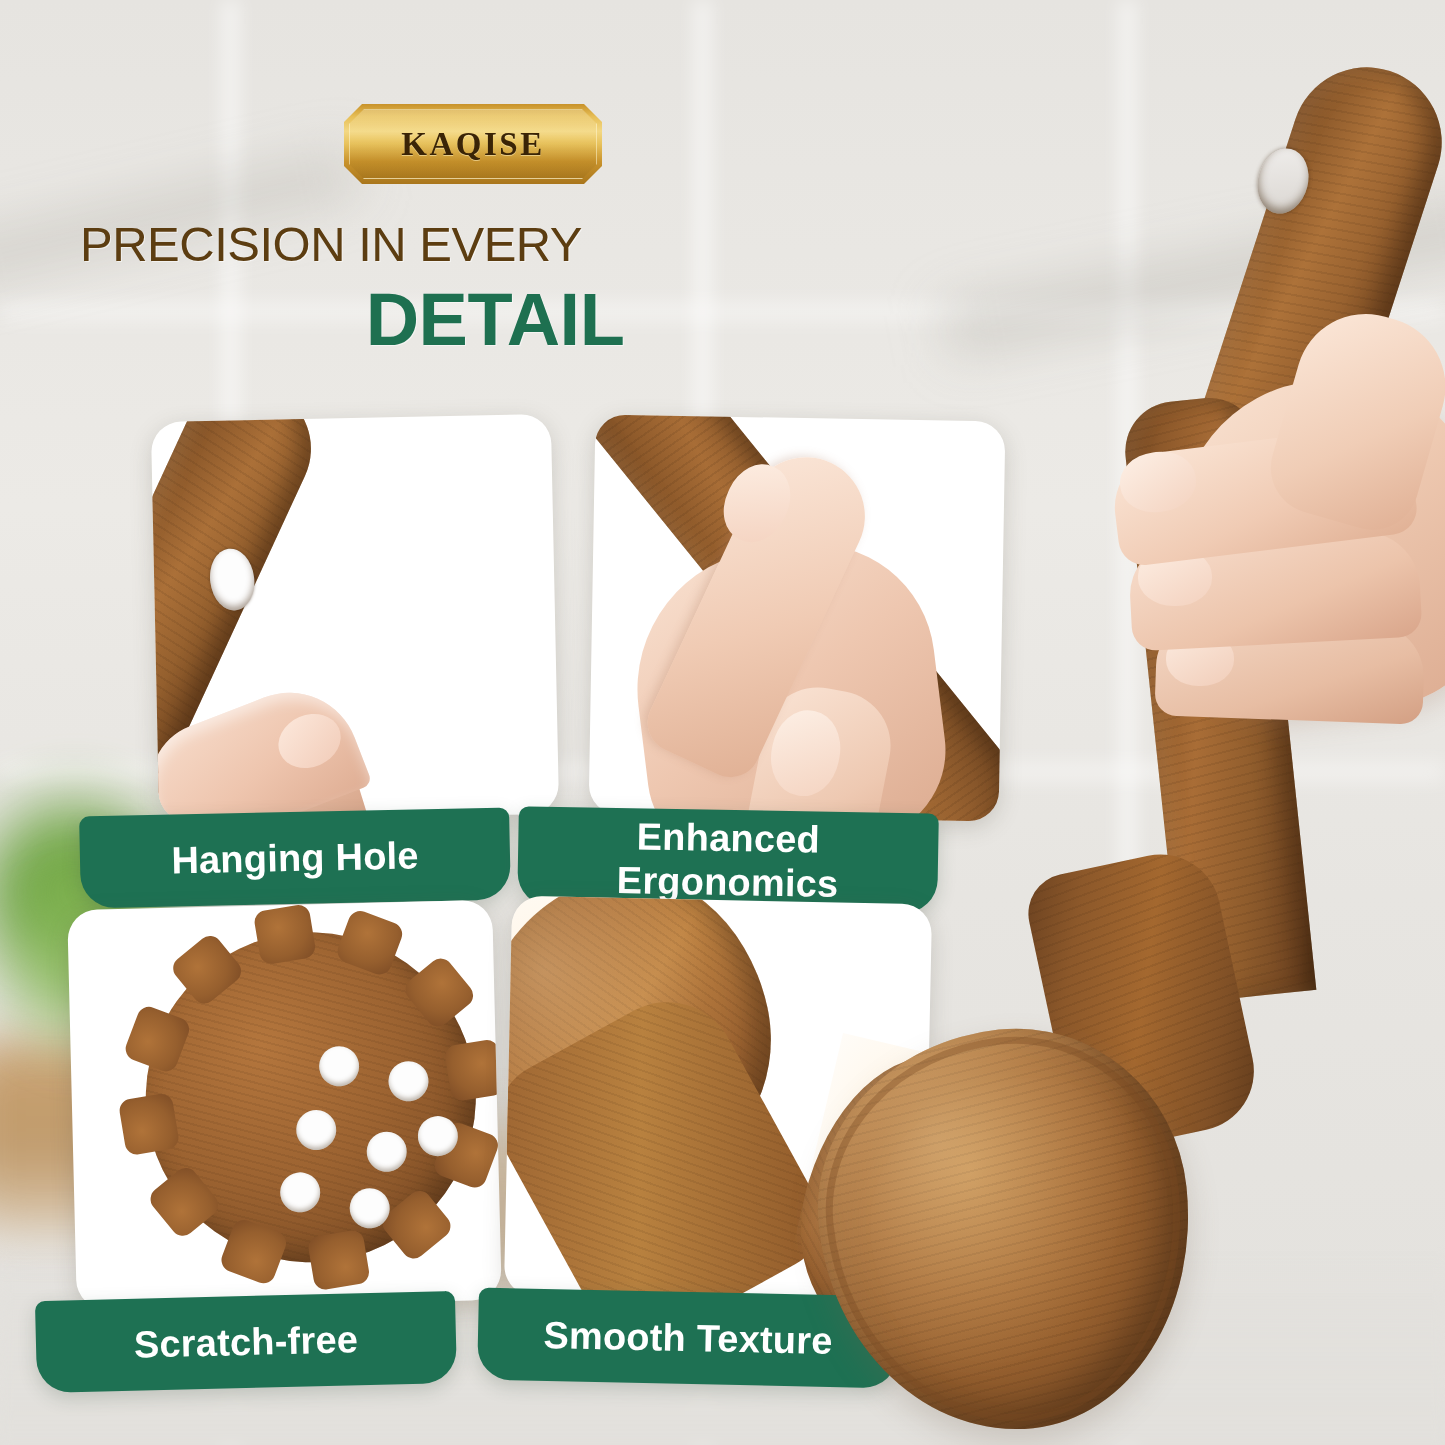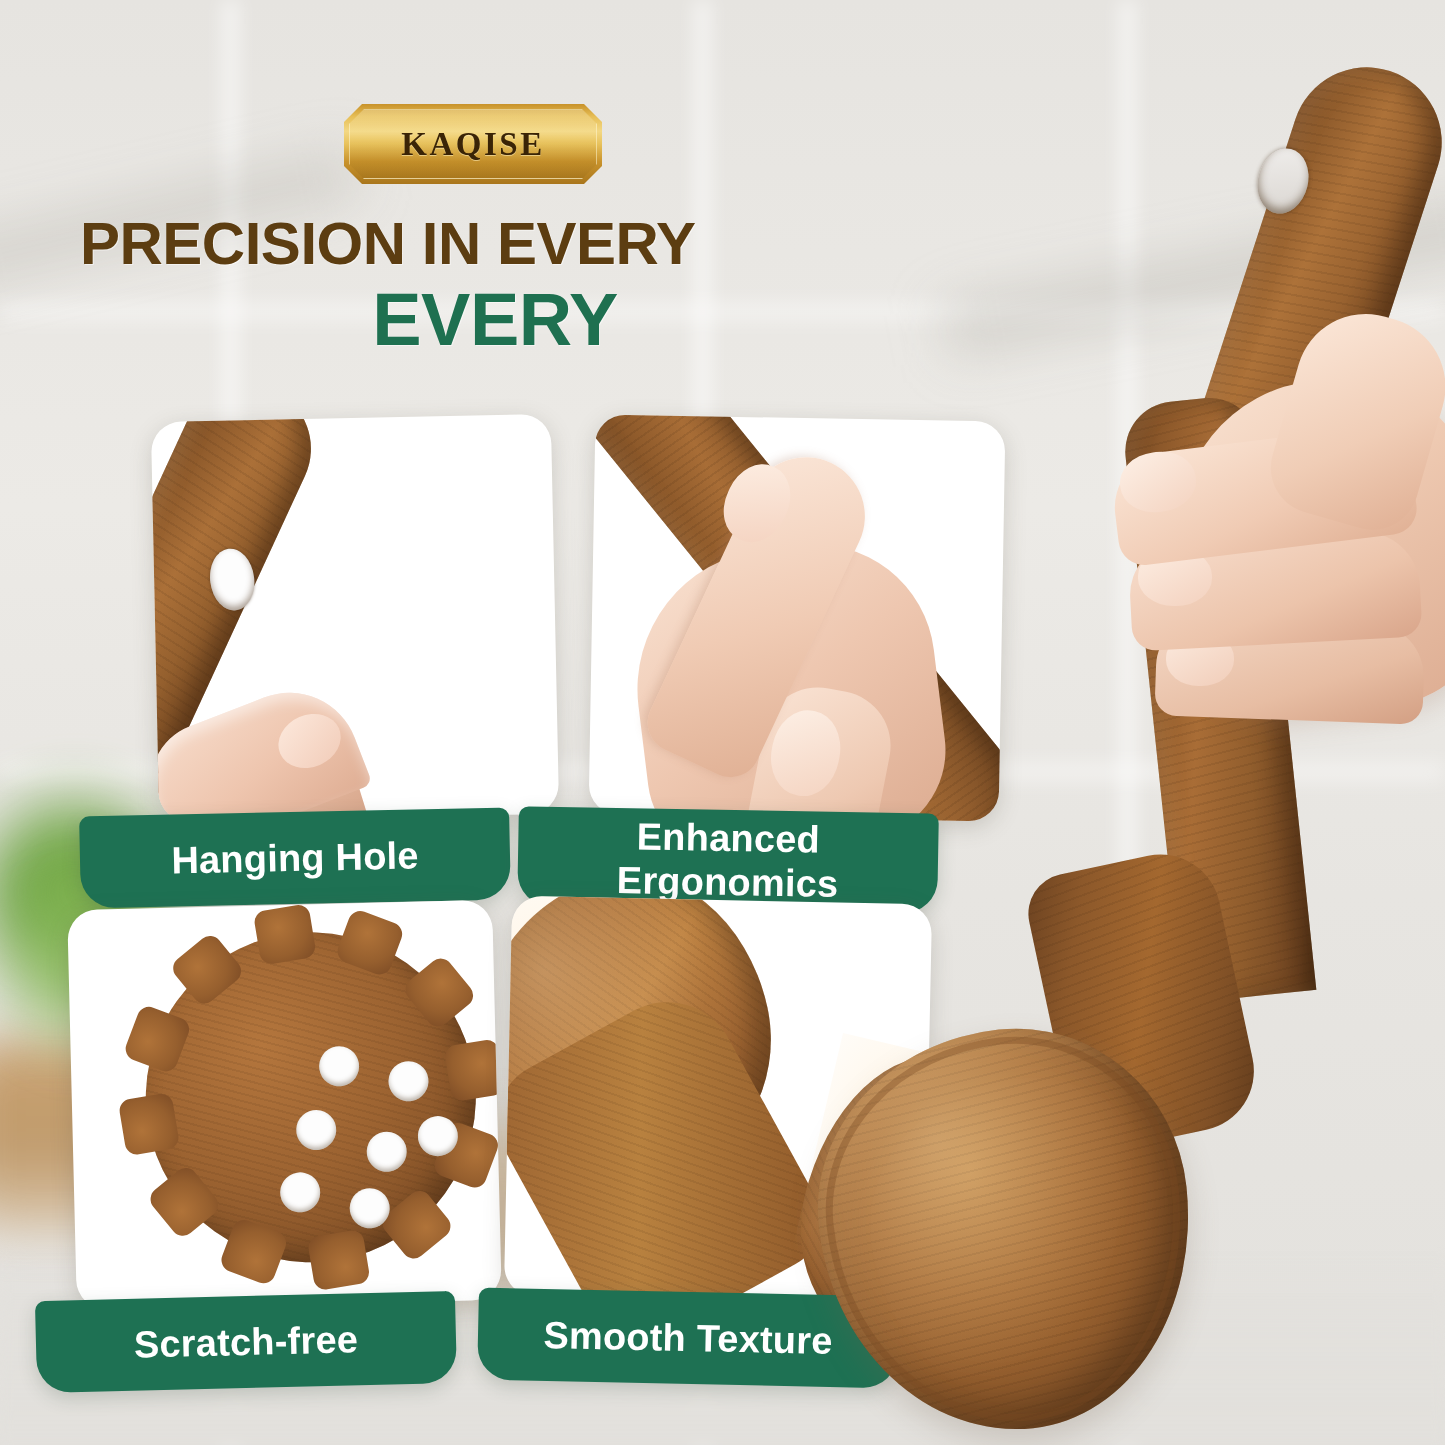--- a/index.html
+++ b/index.html
@@ -44,21 +44,21 @@
   .badge-inner{position:absolute;inset:5px;
     clip-path:polygon(15px 0,calc(100% - 15px) 0,100% 15px,100% calc(100% - 15px),calc(100% - 15px) 100%,15px 100%,0 calc(100% - 15px),0 15px);
     border:1px solid rgba(255,245,205,.55);box-sizing:border-box;
     background:linear-gradient(180deg,rgba(255,250,220,.30) 0%,rgba(255,255,255,0) 45%,rgba(120,85,15,.14) 100%);}
   .badge-text{position:absolute;inset:0;display:flex;align-items:center;justify-content:center;
     font-family:"Liberation Serif", serif;font-weight:700;font-size:33px;letter-spacing:2.5px;
     color:#3a2406;text-shadow:0 1px 0 rgba(255,238,190,.55);}
 
   
   .head1{position:absolute;left:80px;top:207px;width:830px;
-    font-weight:700;font-size:60px;line-height:74px;letter-spacing:-.5px;
+    font-weight:400;font-size:49px;line-height:74px;letter-spacing:-.5px;
     color:#5c3d11;text-align:left;
     text-shadow:1px 1px 0 rgba(255,255,255,.55);}
   .head2{position:absolute;left:80px;top:283px;width:830px;
     font-weight:700;font-size:74px;line-height:74px;letter-spacing:-.5px;
     color:#1e7050;text-align:center;
     text-shadow:1px 1px 0 rgba(255,255,255,.5);}
 
   
   .card{position:absolute;}
   .photo{position:absolute;background:#fff;border-radius:30px;overflow:hidden;
@@ -216,21 +216,21 @@
     <div class="bg-plant2"></div>
   </div>
 
   <div class="badge-wrap">
     <div class="badge"></div>
     <div class="badge-inner"></div>
     <div class="badge-text">KAQISE</div>
   </div>
 
   <div class="head1">PRECISION IN EVERY</div>
-  <div class="head2">EVERY</div>
+  <div class="head2">DETAIL</div>
 
   <div class="card" id="card1">
     <div class="photo">
       <div class="ph-in">
         <div class="c1-handle">
             <div class="c1-grain"></div>
           </div>
         <div class="c1-hole"></div>
         <div class="c1-f2"></div>
         <div class="c1-f1"></div>

